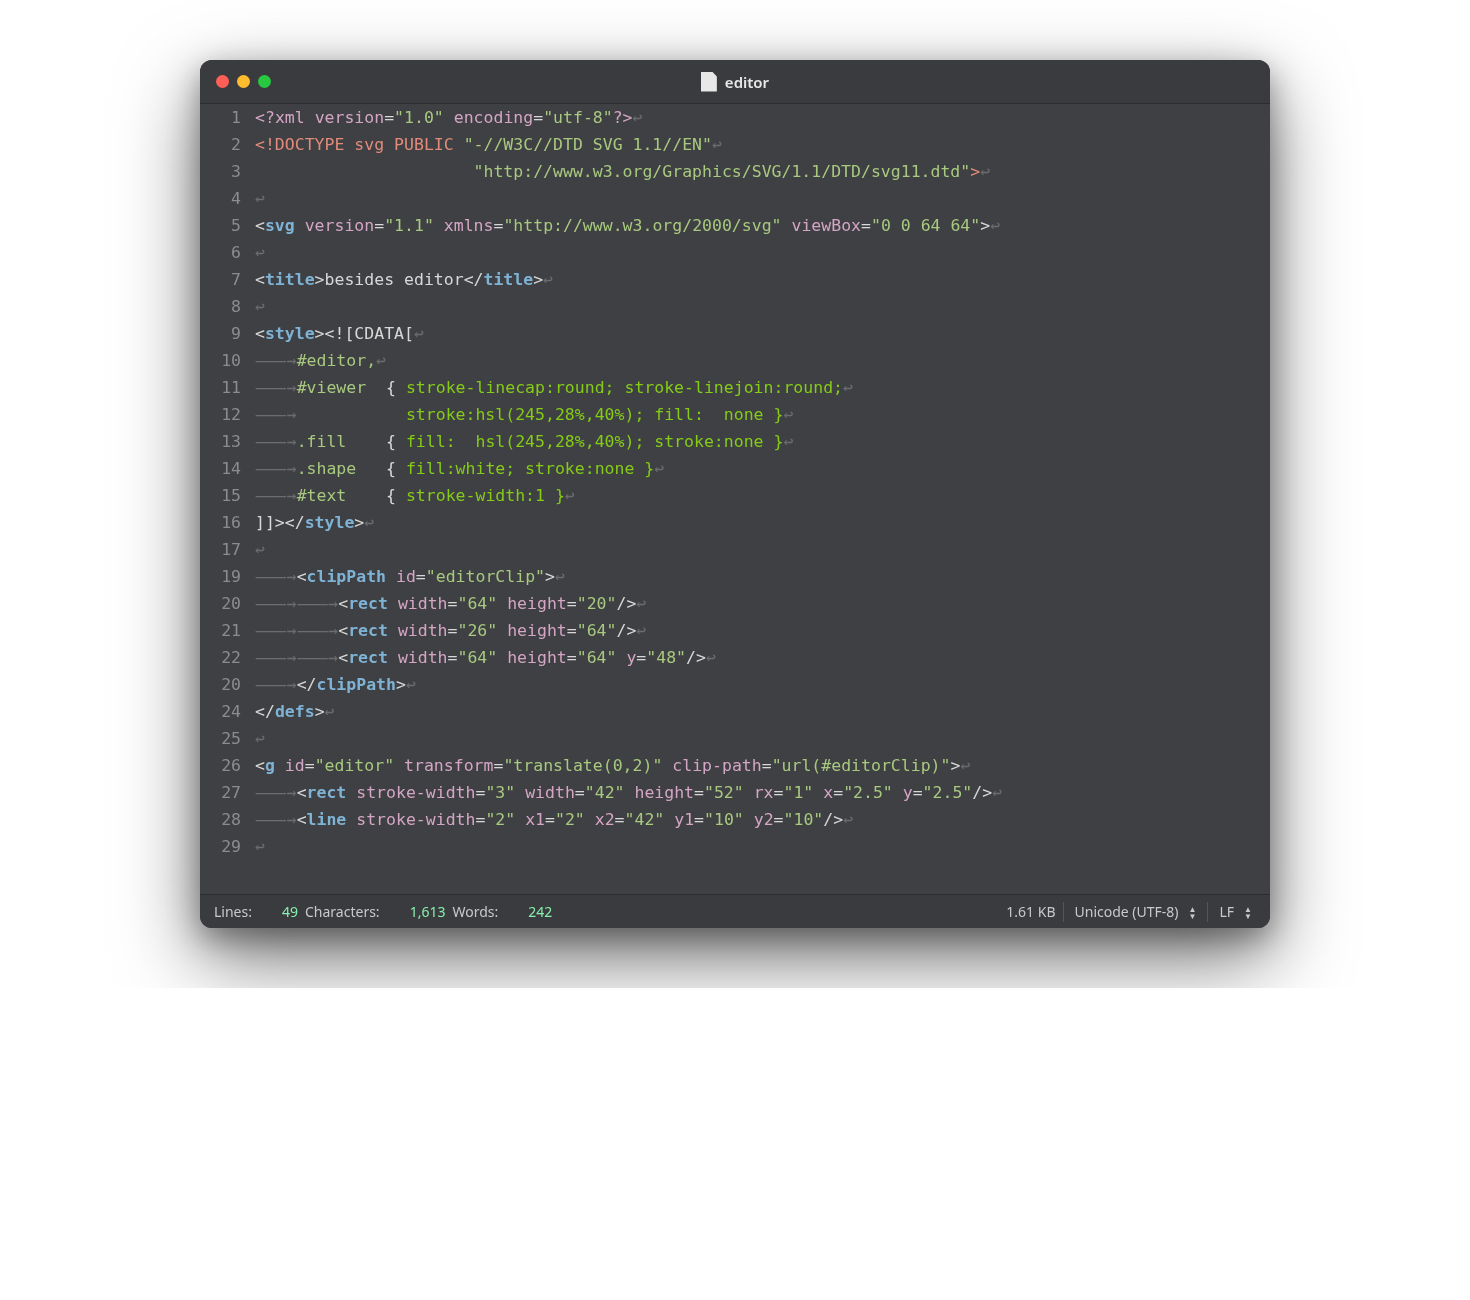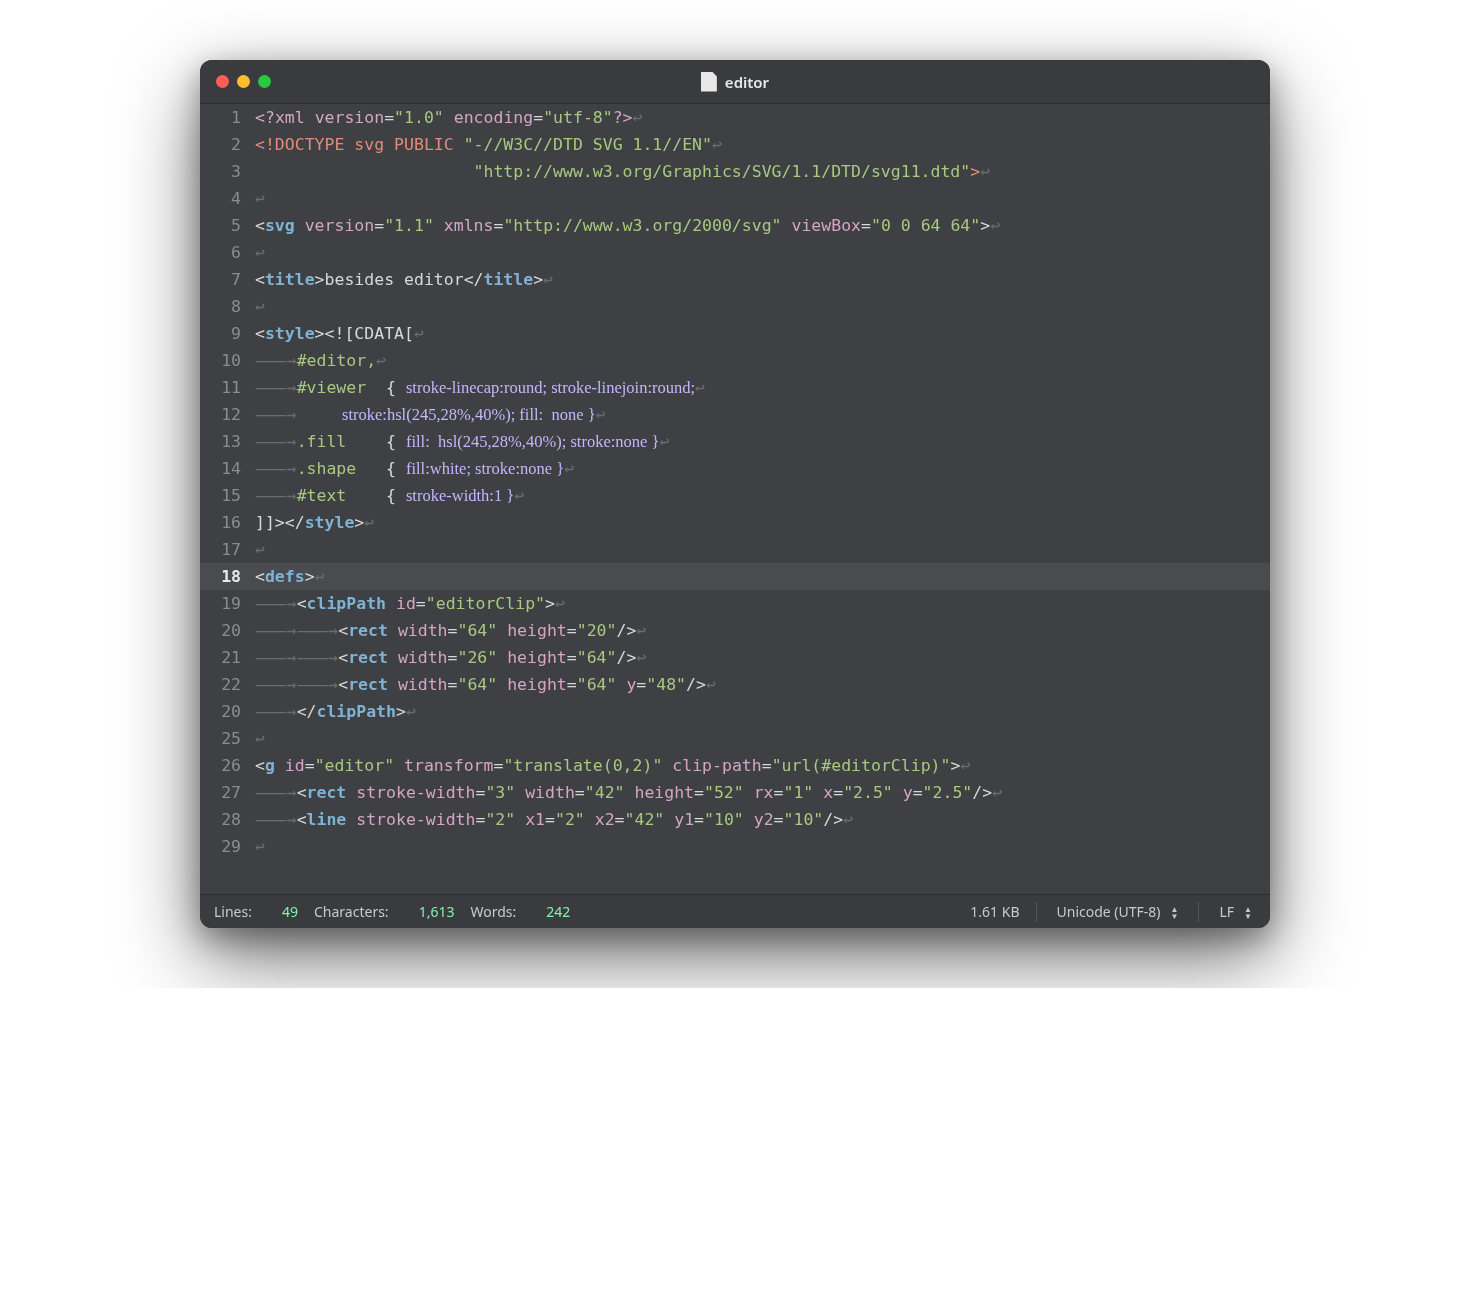--- a/index.html
+++ b/index.html
@@ -82,34 +82,34 @@
   }
   .line.current .gutter { color: #e8e8e8; font-weight: 600; }
   .code { flex: 1; padding-right: 10px; overflow: hidden; }
   .c-punc   { color: #d8d8d8; }
   .c-tag    { color: #7fb3d5; font-weight: bold; }
   .c-attr   { color: #d4a5c5; }
   .c-str    { color: #a8c97f; }
   .c-pi     { color: #d4a5c5; }
   .c-doctype{ color: #e28b7a; }
   .c-css-sel{ color: #a8c97f; text-align: right; }
-  .c-css-prop{ color: #c4b5fd; font-family: Liberation Serif, serif; }
+  .c-css-prop{ color: #84cc16; }
   .c-cdata  { color: #d8d8d8; }
   .inv      { color: #6b6c6f; }
   .statusbar {
     height: 34px;
     background: #3a3b3e;
     border-top: 1px solid #2c2d30;
     display: flex;
     align-items: center;
     padding: 0 14px;
     color: #c9c9cb;
     font-family: -apple-system, system-ui, sans-serif;
     font-size: 14px;
-    gap: 16px;
+    gap: 7px;
   }
   .statusbar .seg { display: flex; gap: 6px; align-items: center; }
   .statusbar .seg b { color: #86efac; font-weight: 400; margin-left: 24px; }
   .statusbar .spacer { flex: 1; }
   .divider { width: 1px; height: 20px; background: #55565a; }
   .dropdown {
     display: flex; align-items: center; gap: 10px;
     padding: 0 4px;
   }
   .updown {
@@ -145,26 +145,26 @@
       <div class="line"><div class="gutter">8</div><div class="code"><span class="inv">↩</span></div></div>
       <div class="line"><div class="gutter">9</div><div class="code"><span class="c-punc">&lt;</span><span class="c-tag">style</span><span class="c-punc">&gt;</span><span class="c-cdata">&lt;![CDATA[</span><span class="inv">↩</span></div></div>
       <div class="line"><div class="gutter">10</div><div class="code"><span class="inv">⸺→</span><span class="c-css-sel">#editor,</span><span class="inv">↩</span></div></div>
       <div class="line"><div class="gutter">11</div><div class="code"><span class="inv">⸺→</span><span class="c-css-sel">#viewer  </span><span class="c-punc">{ </span><span class="c-css-prop">stroke-linecap:round; stroke-linejoin:round;</span><span class="inv">↩</span></div></div>
       <div class="line"><div class="gutter">12</div><div class="code"><span class="inv">⸺→</span><span class="c-css-prop">           stroke:hsl(245,28%,40%); fill:  none }</span><span class="inv">↩</span></div></div>
       <div class="line"><div class="gutter">13</div><div class="code"><span class="inv">⸺→</span><span class="c-css-sel">.fill    </span><span class="c-punc">{ </span><span class="c-css-prop">fill:  hsl(245,28%,40%); stroke:none }</span><span class="inv">↩</span></div></div>
       <div class="line"><div class="gutter">14</div><div class="code"><span class="inv">⸺→</span><span class="c-css-sel">.shape   </span><span class="c-punc">{ </span><span class="c-css-prop">fill:white; stroke:none }</span><span class="inv">↩</span></div></div>
       <div class="line"><div class="gutter">15</div><div class="code"><span class="inv">⸺→</span><span class="c-css-sel">#text    </span><span class="c-punc">{ </span><span class="c-css-prop">stroke-width:1 }</span><span class="inv">↩</span></div></div>
       <div class="line"><div class="gutter">16</div><div class="code"><span class="c-cdata">]]&gt;</span><span class="c-punc">&lt;/</span><span class="c-tag">style</span><span class="c-punc">&gt;</span><span class="inv">↩</span></div></div>
       <div class="line"><div class="gutter">17</div><div class="code"><span class="inv">↩</span></div></div>
-      <div class="line current"><div class="gutter">18</div><div class="code"><span class="c-punc">&lt;</span><span class="c-tag">defs</span><span class="c-punc">&gt;</span><span class="inv">↩</span></div></div>
       <div class="line"><div class="gutter">19</div><div class="code"><span class="inv">⸺→</span><span class="c-punc">&lt;</span><span class="c-tag">clipPath</span><span class="c-punc"> </span><span class="c-attr">id</span><span class="c-punc">=</span><span class="c-str">"editorClip"</span><span class="c-punc">&gt;</span><span class="inv">↩</span></div></div>
       <div class="line"><div class="gutter">20</div><div class="code"><span class="inv">⸺→</span><span class="inv">⸺→</span><span class="c-punc">&lt;</span><span class="c-tag">rect</span><span class="c-punc"> </span><span class="c-attr">width</span><span class="c-punc">=</span><span class="c-str">"64"</span><span class="c-punc"> </span><span class="c-attr">height</span><span class="c-punc">=</span><span class="c-str">"20"</span><span class="c-punc">/&gt;</span><span class="inv">↩</span></div></div>
       <div class="line"><div class="gutter">21</div><div class="code"><span class="inv">⸺→</span><span class="inv">⸺→</span><span class="c-punc">&lt;</span><span class="c-tag">rect</span><span class="c-punc"> </span><span class="c-attr">width</span><span class="c-punc">=</span><span class="c-str">"26"</span><span class="c-punc"> </span><span class="c-attr">height</span><span class="c-punc">=</span><span class="c-str">"64"</span><span class="c-punc">/&gt;</span><span class="inv">↩</span></div></div>
       <div class="line"><div class="gutter">22</div><div class="code"><span class="inv">⸺→</span><span class="inv">⸺→</span><span class="c-punc">&lt;</span><span class="c-tag">rect</span><span class="c-punc"> </span><span class="c-attr">width</span><span class="c-punc">=</span><span class="c-str">"64"</span><span class="c-punc"> </span><span class="c-attr">height</span><span class="c-punc">=</span><span class="c-str">"64"</span><span class="c-punc"> </span><span class="c-attr">y</span><span class="c-punc">=</span><span class="c-str">"48"</span><span class="c-punc">/&gt;</span><span class="inv">↩</span></div></div>
       <div class="line"><div class="gutter">20</div><div class="code"><span class="inv">⸺→</span><span class="c-punc">&lt;/</span><span class="c-tag">clipPath</span><span class="c-punc">&gt;</span><span class="inv">↩</span></div></div>
+      <div class="line"><div class="gutter">24</div><div class="code"><span class="c-punc">&lt;/</span><span class="c-tag">defs</span><span class="c-punc">&gt;</span><span class="inv">↩</span></div></div>
       <div class="line"><div class="gutter">25</div><div class="code"><span class="inv">↩</span></div></div>
       <div class="line"><div class="gutter">26</div><div class="code"><span class="c-punc">&lt;</span><span class="c-tag">g</span><span class="c-punc"> </span><span class="c-attr">id</span><span class="c-punc">=</span><span class="c-str">"editor"</span><span class="c-punc"> </span><span class="c-attr">transform</span><span class="c-punc">=</span><span class="c-str">"translate(0,2)"</span><span class="c-punc"> </span><span class="c-attr">clip-path</span><span class="c-punc">=</span><span class="c-str">"url(#editorClip)"</span><span class="c-punc">&gt;</span><span class="inv">↩</span></div></div>
       <div class="line"><div class="gutter">27</div><div class="code"><span class="inv">⸺→</span><span class="c-punc">&lt;</span><span class="c-tag">rect</span><span class="c-punc"> </span><span class="c-attr">stroke-width</span><span class="c-punc">=</span><span class="c-str">"3"</span><span class="c-punc"> </span><span class="c-attr">width</span><span class="c-punc">=</span><span class="c-str">"42"</span><span class="c-punc"> </span><span class="c-attr">height</span><span class="c-punc">=</span><span class="c-str">"52"</span><span class="c-punc"> </span><span class="c-attr">rx</span><span class="c-punc">=</span><span class="c-str">"1"</span><span class="c-punc"> </span><span class="c-attr">x</span><span class="c-punc">=</span><span class="c-str">"2.5"</span><span class="c-punc"> </span><span class="c-attr">y</span><span class="c-punc">=</span><span class="c-str">"2.5"</span><span class="c-punc">/&gt;</span><span class="inv">↩</span></div></div>
       <div class="line"><div class="gutter">28</div><div class="code"><span class="inv">⸺→</span><span class="c-punc">&lt;</span><span class="c-tag">line</span><span class="c-punc"> </span><span class="c-attr">stroke-width</span><span class="c-punc">=</span><span class="c-str">"2"</span><span class="c-punc"> </span><span class="c-attr">x1</span><span class="c-punc">=</span><span class="c-str">"2"</span><span class="c-punc"> </span><span class="c-attr">x2</span><span class="c-punc">=</span><span class="c-str">"42"</span><span class="c-punc"> </span><span class="c-attr">y1</span><span class="c-punc">=</span><span class="c-str">"10"</span><span class="c-punc"> </span><span class="c-attr">y2</span><span class="c-punc">=</span><span class="c-str">"10"</span><span class="c-punc">/&gt;</span><span class="inv">↩</span></div></div>
       <div class="line"><div class="gutter">29</div><div class="code"><span class="inv">↩</span></div></div>
     </div>
 
   <div class="statusbar">
     <div class="seg">
       <span>Lines:</span>

